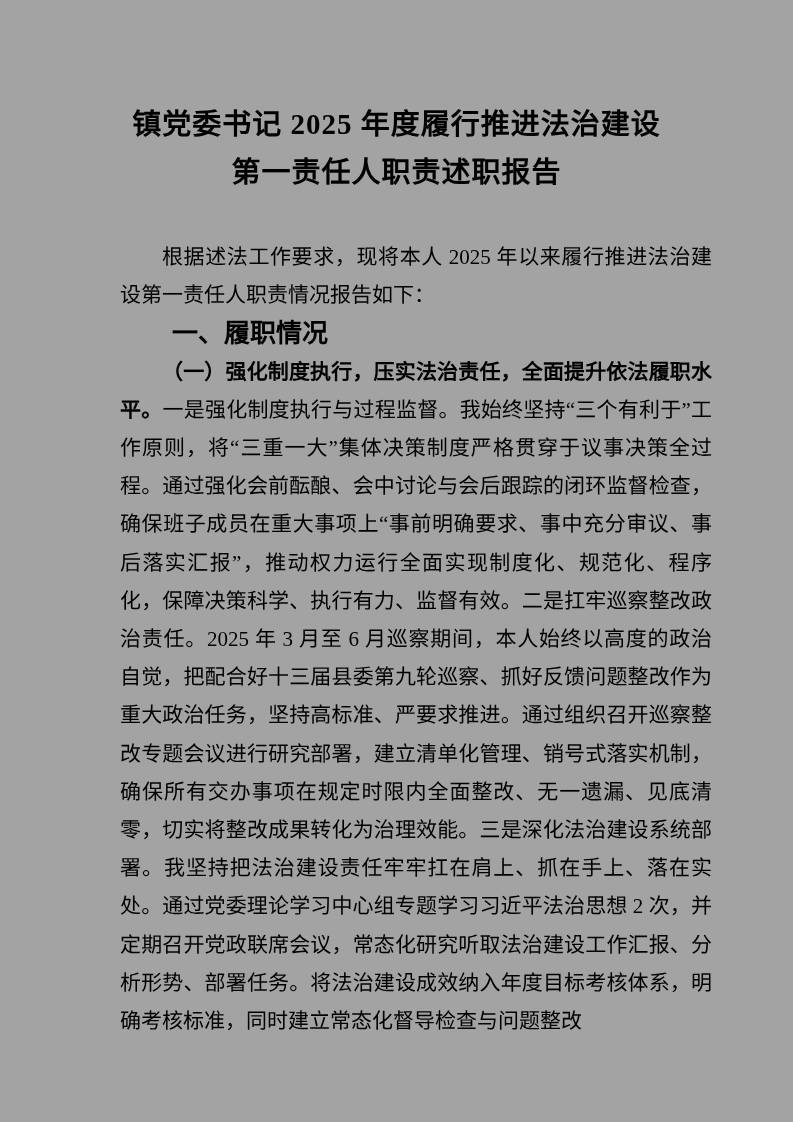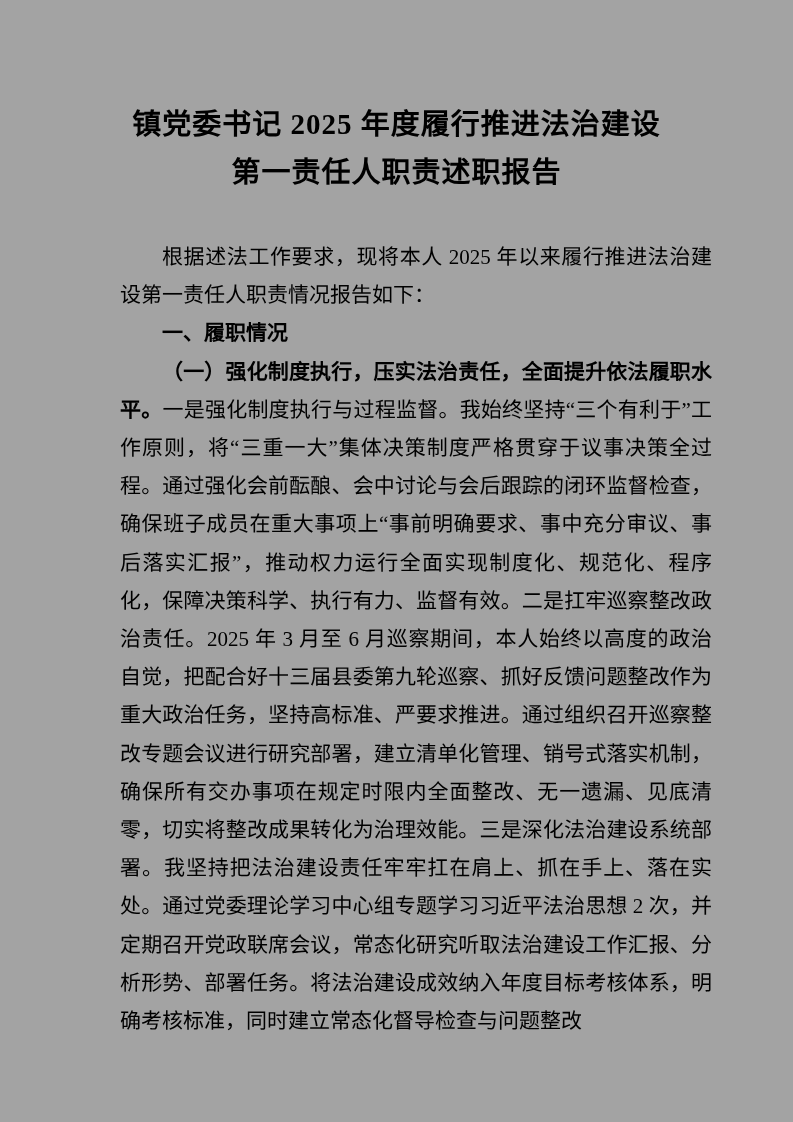--- a/index.html
+++ b/index.html
@@ -41,21 +41,21 @@
     text-justify: inter-ideograph;
     margin-left: 25px;
   }
   .doc-body p {
     margin: 0;
     text-indent: 2em;
   }
   .section-heading {
     font-family: "Liberation Sans", "DejaVu Sans", sans-serif;
     font-weight: 700;
-    font-size: 21px;
+    font-size: 26px;
   }
   .lead-bold {
     font-weight: 700;
   }
   .point-marker {
     font-weight: 400;
   }
 </style>
 </head>
 <body>

